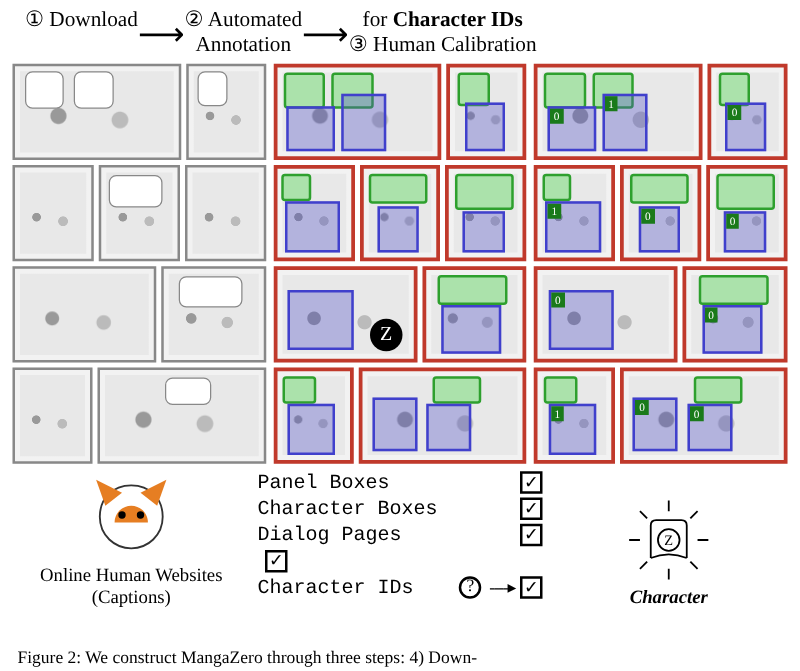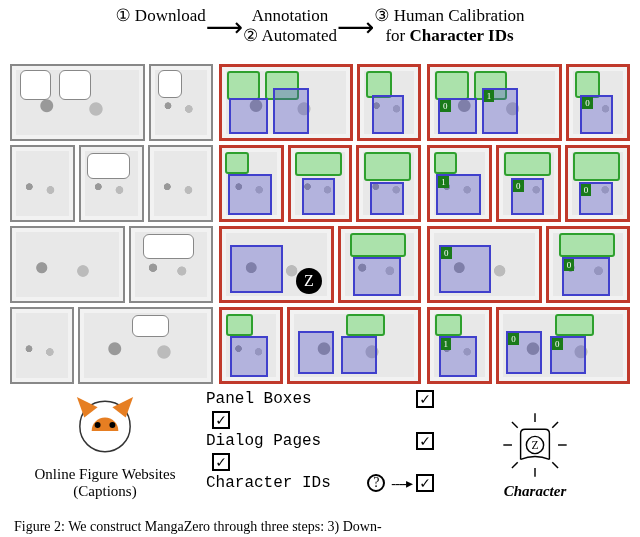--- a/index.html
+++ b/index.html
@@ -8,23 +8,23 @@
     height: 537px;
     background: #fff;
     font-family: Georgia, 'Times New Roman', serif;
     color: #000;
     position: relative;
     overflow: hidden;
   }
   .header {
     display: flex;
     align-items: flex-start;
-    justify-content: center;
+    justify-content: flex-start;
     padding: 6px 20px 0 20px;
-    height: 64px;
+    height: 51px;
   }
   .step { text-align: center; font-size: 17px; line-height: 1.15; }
   .step .num { font-size: 17px; }
   .arrow { font-size: 26px; padding-top: 6px; }
   b { font-weight: 700; }
 
   .cols {
     display: flex;
     gap: 6px;
     padding: 0 10px;
@@ -124,29 +124,29 @@
 </style>
 </head>
 <body>
 
 <div class="header">
   <div class="step">
     <div><span class="num">① Download</span></div>
   </div>
   <div class="arrow">⟶</div>
   <div class="step">
+    <div><span class="num">② Automated</span></div>
     <div>Annotation</div>
-    <div><span class="num">② Automated</span></div>
   </div>
   <div class="arrow">⟶</div>
   <div class="step">
-    <div><span class="num">③ Human Calibration</span></div>
     <div>
       <span>for </span><b>Character IDs</b>
     </div>
+    <div><span class="num">③ Human Calibration</span></div>
   </div>
 </div>
 
 <div class="cols">
 
   <div class="col">
     <div class="row2">
       <div class="panel plain wide">
           <div class="doodle"></div>
         <div class="speech" style="left:6%;top:6%;width:24%;height:40%"></div>
@@ -335,30 +335,31 @@
   <div class="bleft">
     <svg class="fox-svg" viewBox="0 0 100 100">
       <circle cx="50" cy="50" r="48" fill="#fff" stroke="#000" stroke-width="0"></circle>
       <path d="M50 18 C30 18 16 32 16 52 C16 72 32 86 50 86 C68 86 84 72 84 52 C84 32 70 18 50 18 Z" fill="#fff" stroke="#333" stroke-width="2"></path>
       <path d="M22 40 L12 12 L40 26 Z" fill="#e67e22"></path>
       <path d="M78 40 L88 12 L60 26 Z" fill="#e67e22"></path>
       <path d="M50 40 C40 40 32 48 32 58 L68 58 C68 48 60 40 50 40 Z" fill="#e67e22"></path>
       <circle cx="40" cy="50" r="4" fill="#000"></circle>
       <circle cx="60" cy="50" r="4" fill="#000"></circle>
     </svg>
-    <div class="src-label">Online Figure Websites</div>
+    <div class="src-label">Online Human Websites</div>
     <div class="src-label">(Captions)</div>
   </div>
 
   <div class="bmid">
     <div class="chk-row">
       <span class="lbl">Panel Boxes</span>
       <span class="box">✓</span>
     </div>
     <div class="chk-row">
+      <span class="lbl">Character Boxes</span>
       <span class="box">✓</span>
     </div>
     <div class="chk-row">
       <span class="lbl">Dialog Pages</span>
       <span class="box">✓</span>
     </div>
     <div class="chk-row">
       <span class="box">✓</span>
     </div>
     <div class="chk-row">
@@ -387,13 +388,13 @@
         <line x1="74" y1="26" x2="82" y2="18"></line>
         <line x1="18" y1="82" x2="26" y2="74"></line>
         <line x1="74" y1="74" x2="82" y2="82"></line>
       </g>
     </svg>
     <div class="mz-name">Character</div>
   </div>
 
 </div>
 
-<div class="figcap">Figure 2: We construct MangaZero through three steps: 3) Down-</div>
+<div class="figcap">Figure 2: We construct MangaZero through three steps: 4) Down-</div>
 
 </body></html>

